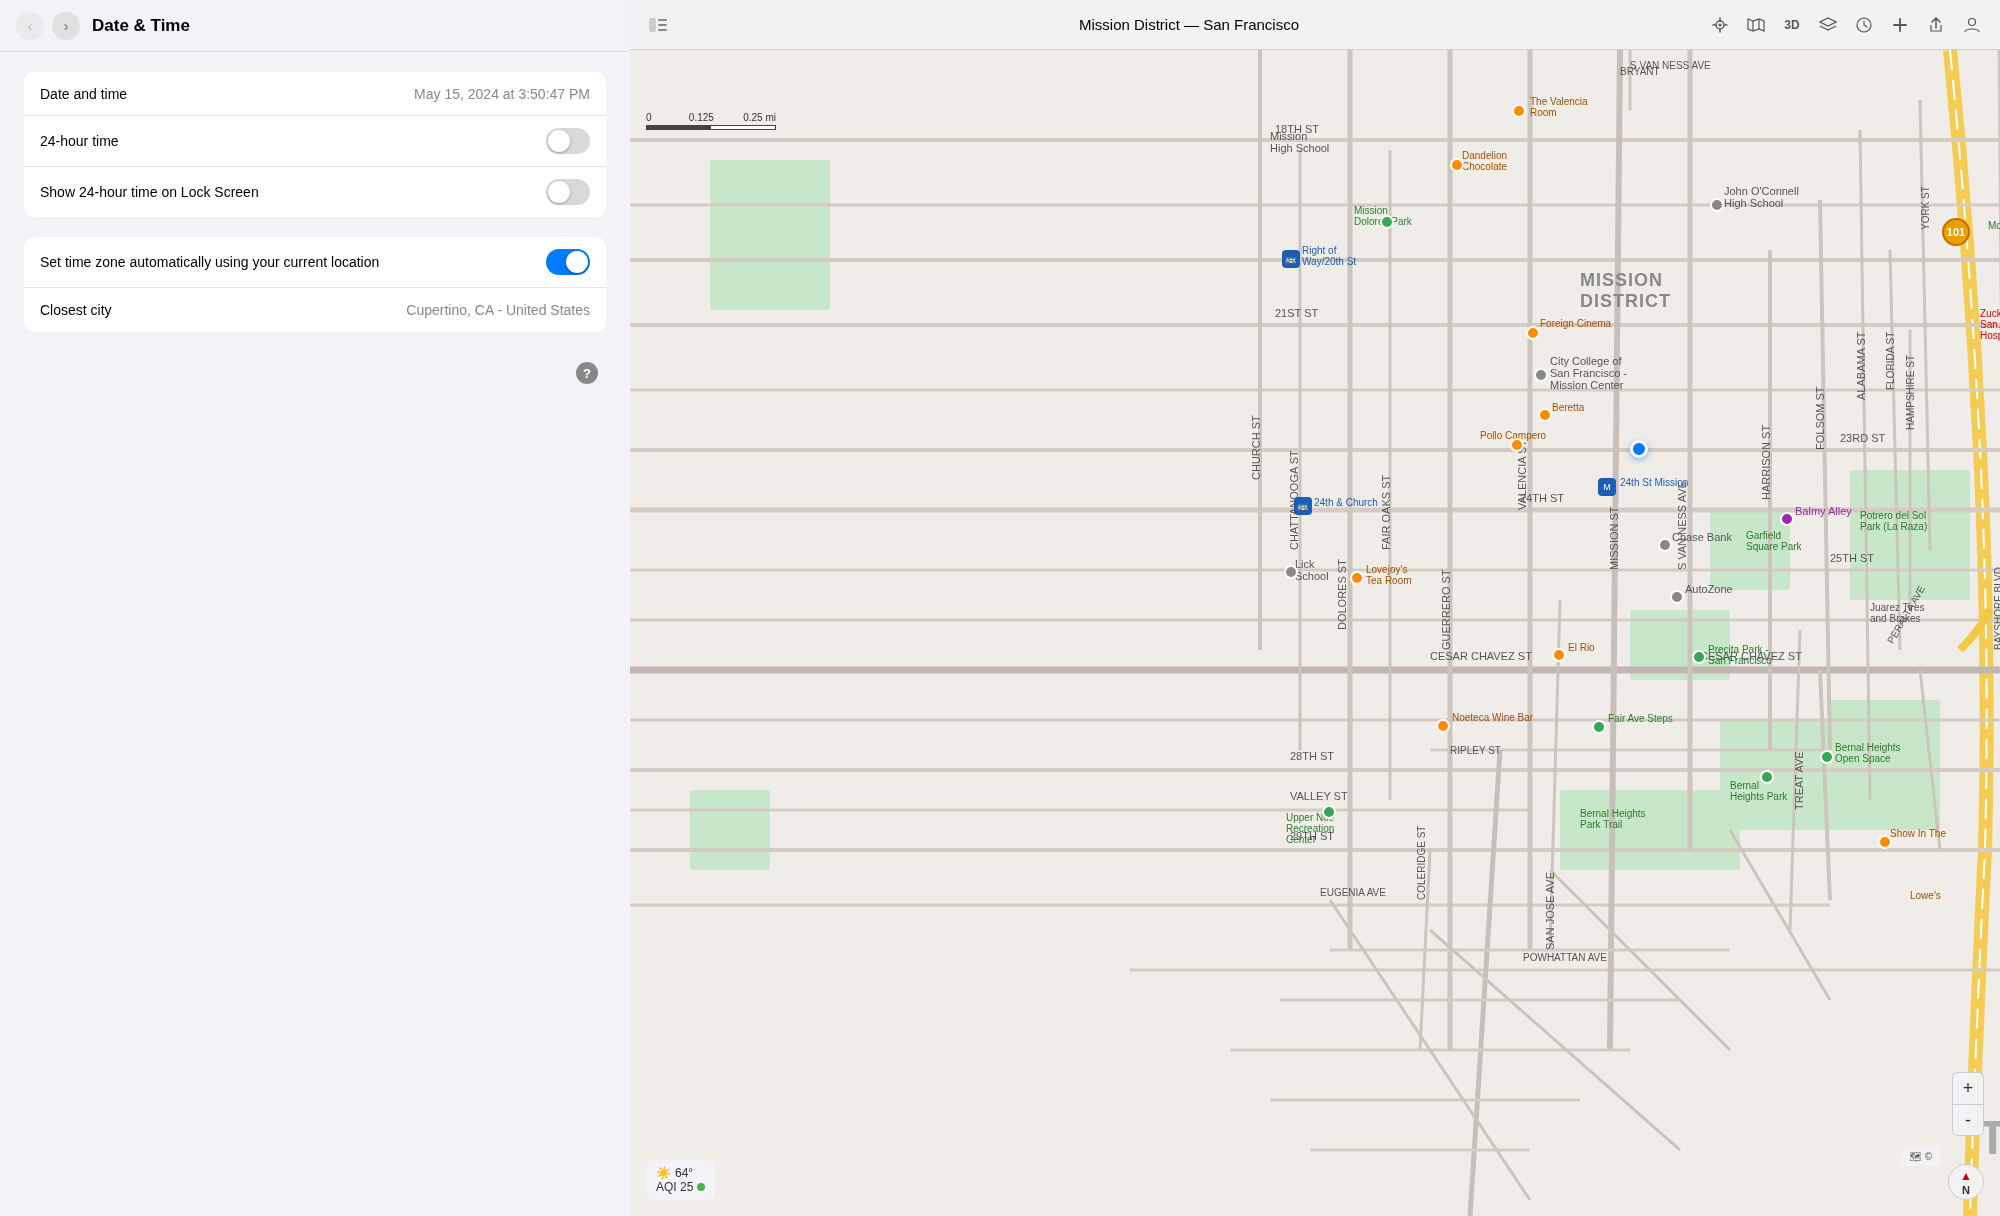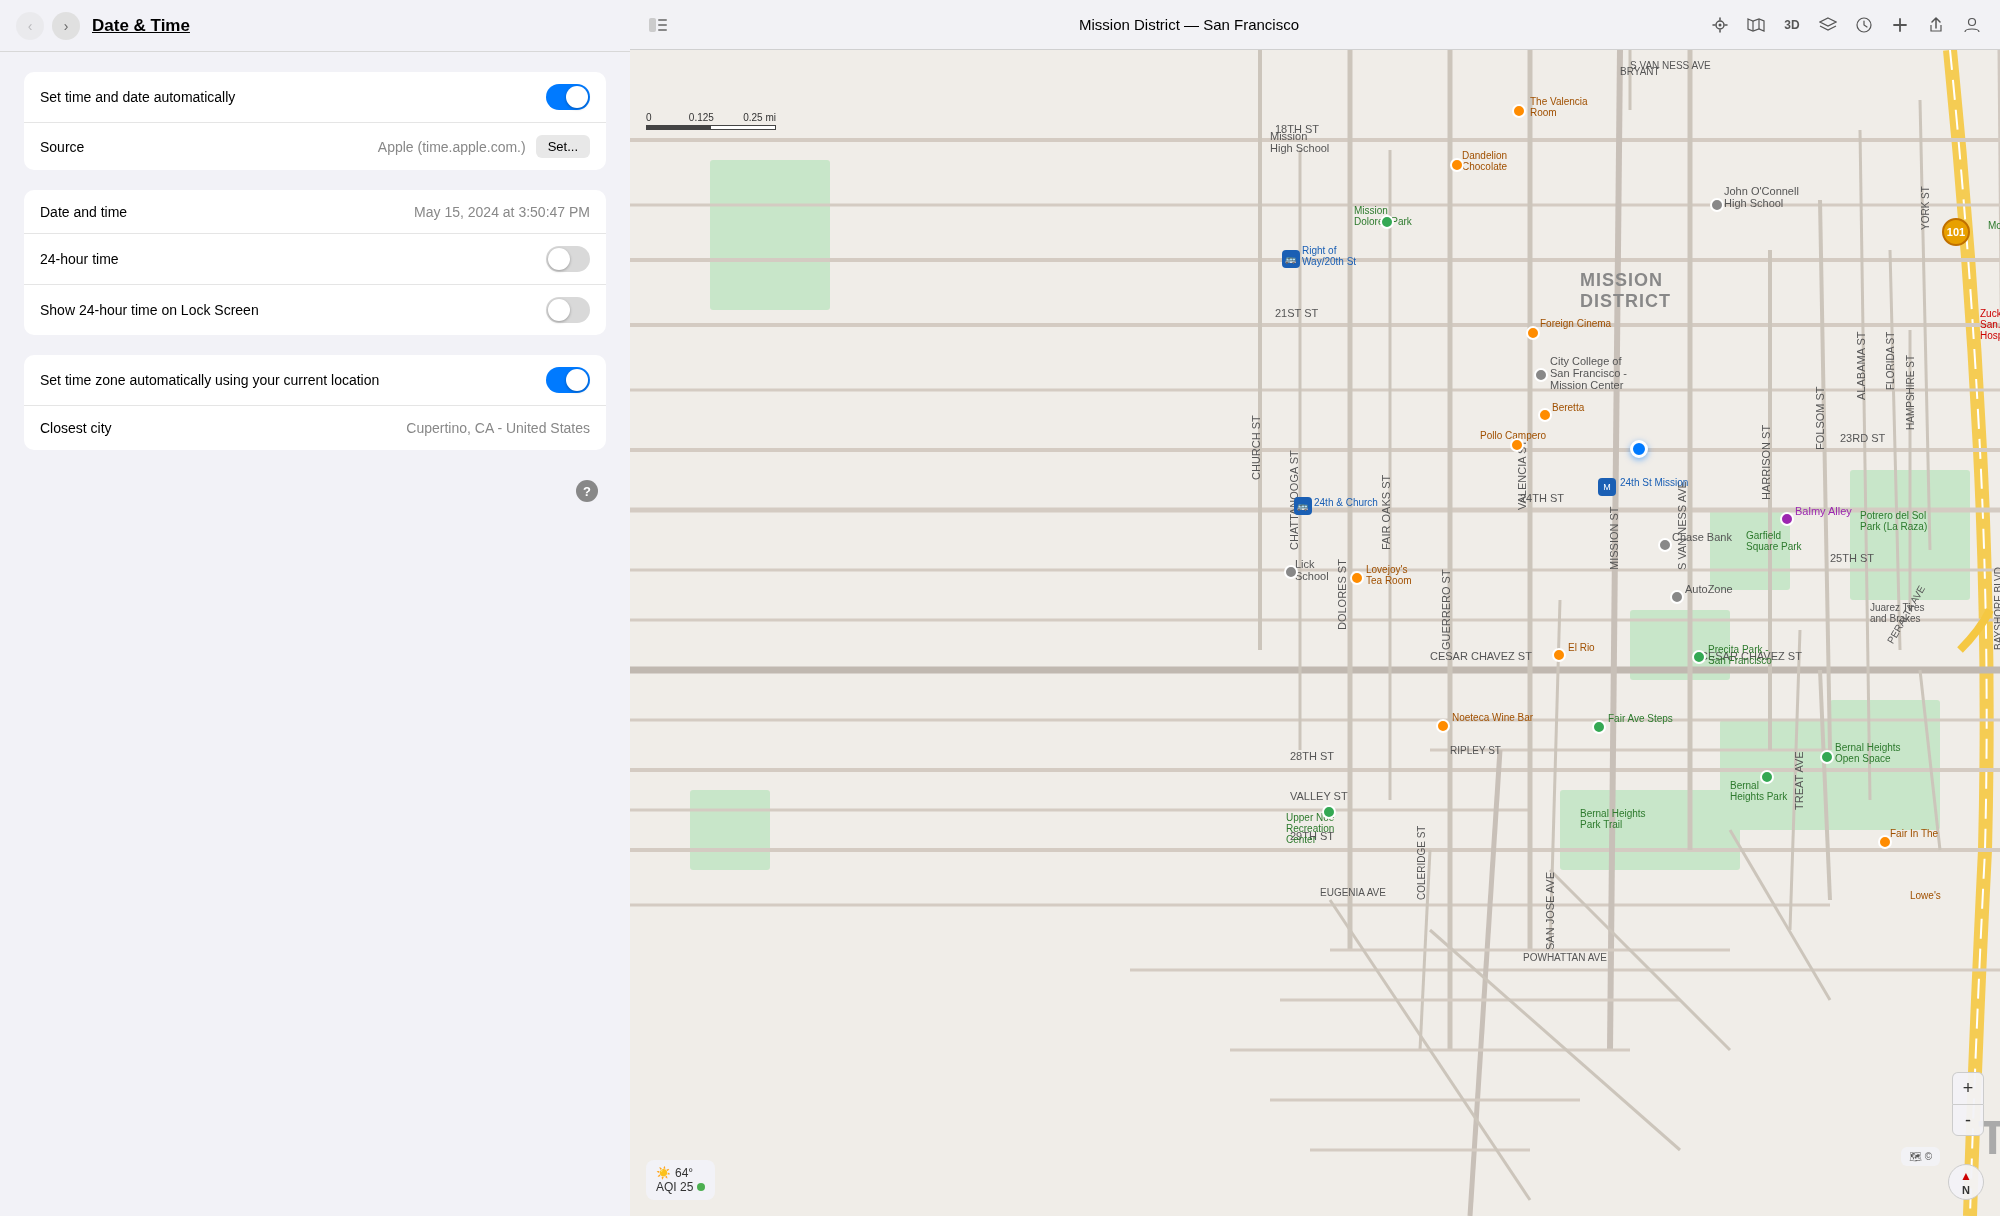--- a/index.html
+++ b/index.html
@@ -45,21 +45,20 @@
       color: #666;
       font-size: 14px;
     }
     .nav-btn.disabled { opacity: 0.4; cursor: default; }
 
     .settings-title {
       font-size: 17px;
       font-weight: 600;
       color: #000;
       margin-left: 4px;
-      text-decoration: underline;
     }
 
     .settings-content {
       flex: 1;
       padding: 20px 24px;
       overflow-y: auto;
     }
 
     .settings-group {
       background: #fff;
@@ -388,35 +387,20 @@
 
 <div class="settings-panel">
   <div class="settings-titlebar">
     <button class="nav-btn disabled">‹</button>
     <button class="nav-btn">›</button>
     <span class="settings-title">Date &amp; Time</span>
   </div>
 
   <div class="settings-content">
 
-    <div class="settings-group">
-      <div class="settings-row">
-        <span class="settings-row-label">Set time and date automatically</span>
-        <div class="toggle on">
-          <div class="toggle-thumb"></div>
-        </div>
-      </div>
-      <div class="settings-row">
-        <span class="settings-row-label">Source</span>
-        <div class="settings-row-right">
-          <span class="settings-row-value">Apple (time.apple.com.)</span>
-          <button class="set-button">Set...</button>
-        </div>
-      </div>
-    </div>
 
     <div class="settings-group">
       <div class="settings-row">
         <span class="settings-row-label">Date and time</span>
         <span class="settings-row-value">May 15, 2024 at 3:50:47 PM</span>
       </div>
       <div class="settings-row">
         <span class="settings-row-label">24-hour time</span>
         <div class="toggle off">
           <div class="toggle-thumb"></div>
@@ -776,21 +760,21 @@
 
     
     <div class="poi-marker poi-green" style="left:1190px;top:700px;"></div>
     <div class="map-label green" style="left:1205px;top:692px;">Bernal Heights<br>Open Space</div>
 
     
     <div class="map-label green" style="left:950px;top:758px;">Bernal Heights<br>Park Trail</div>
 
     
     <div class="poi-marker poi-orange" style="left:1248px;top:785px;"></div>
-    <div class="map-label poi" style="left:1260px;top:778px;">Fair In The</div>
+    <div class="map-label poi" style="left:1260px;top:778px;">Show In The</div>
 
     
     <div class="map-label poi" style="left:1280px;top:840px;">Lowe's</div>
 
     
     <div class="map-label" style="left:1000px;top:10px;font-size:10px;color:#555;">S VAN NESS AVE</div>
 
     
     <div class="map-label" style="left:990px;top:16px;font-size:10px;color:#555;">BRYANT</div>
 

